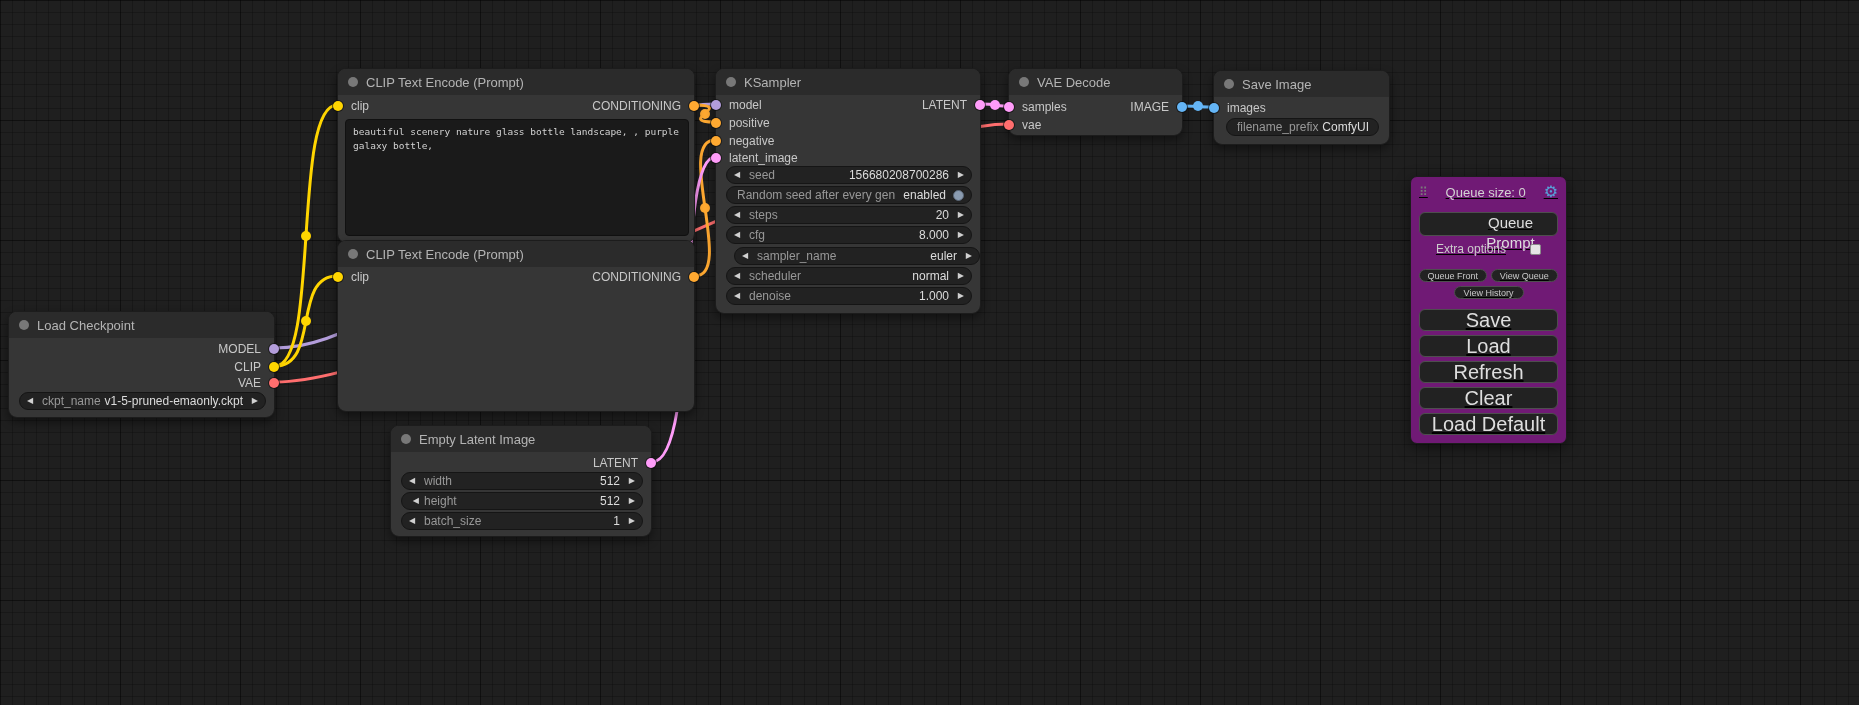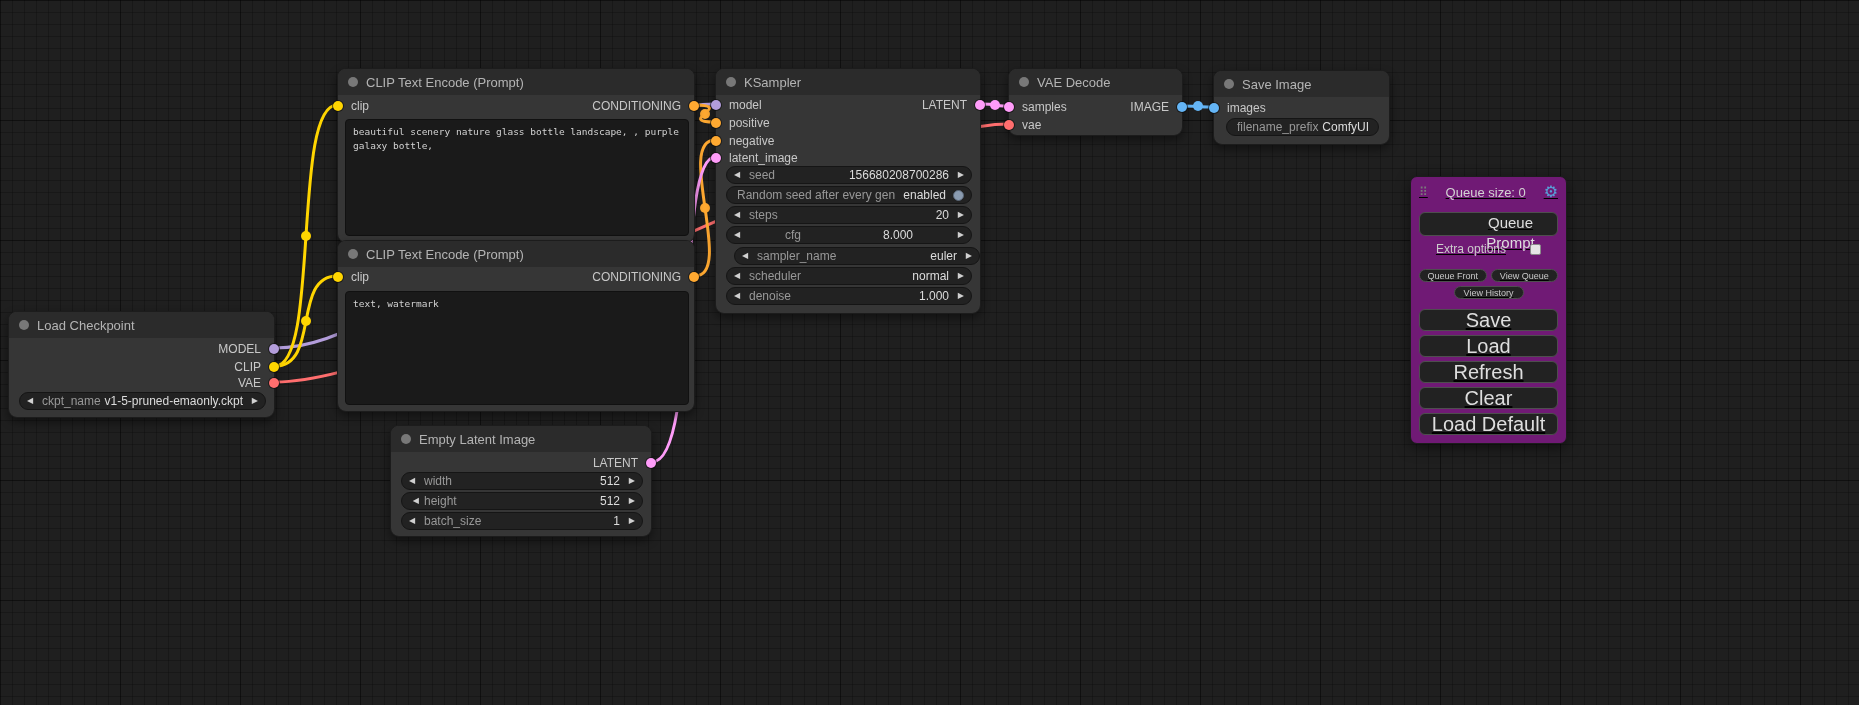--- a/index.html
+++ b/index.html
@@ -172,21 +172,20 @@
   <div class="titlebar">
     <span class="tdot"></span>
     <span class="ttext">CLIP Text Encode (Prompt)</span>
   </div>
   <div class="prow" style="top:27px;">
     <span class="dot din" style="background: rgb(255, 213, 0);"></span>
     <span class="plab-in">clip</span>
     <span class="plab-out">CONDITIONING</span>
     <span class="dot dout" style="background: rgb(255, 169, 49);"></span>
   </div>
-  <div class="prompt-text" style="left:7px;top:50px;width:344px;height:114px;">text, watermark</div>
 </div>
 
 <div class="node" style="left:715px;top:68px;width:266px;height:246px;">
   <div class="titlebar">
     <span class="tdot"></span>
     <span class="ttext">KSampler</span>
   </div>
   <div class="prow" style="top:27px;">
     <span class="dot din" style="background: rgb(179, 157, 219);"></span>
     <span class="plab-in">model</span>
@@ -216,21 +215,21 @@
     <span class="wname">Random seed after every gen</span>
     <span class="wval">enabled</span>
     <span class="knob"></span>
   </div>
   <div class="widget" style="top:137px;left:10px;width:246px;">
     <span class="warr l"></span>
     <span class="wname">steps</span>
     <span class="wval">20</span>
     <span class="warr r"></span>
   </div>
-  <div class="widget" style="top:157px;left:10px;width:246px;gap:36px;">
+  <div class="widget" style="top:157px;left:10px;width:246px;">
     <span class="warr l"></span>
     <span class="wname">cfg</span>
     <span class="wval">8.000</span>
     <span class="warr r"></span>
   </div>
   <div class="widget" style="top:178px;left:18px;width:246px;">
     <span class="warr l"></span>
     <span class="wname">sampler_name</span>
     <span class="wval">euler</span>
     <span class="warr r"></span>

